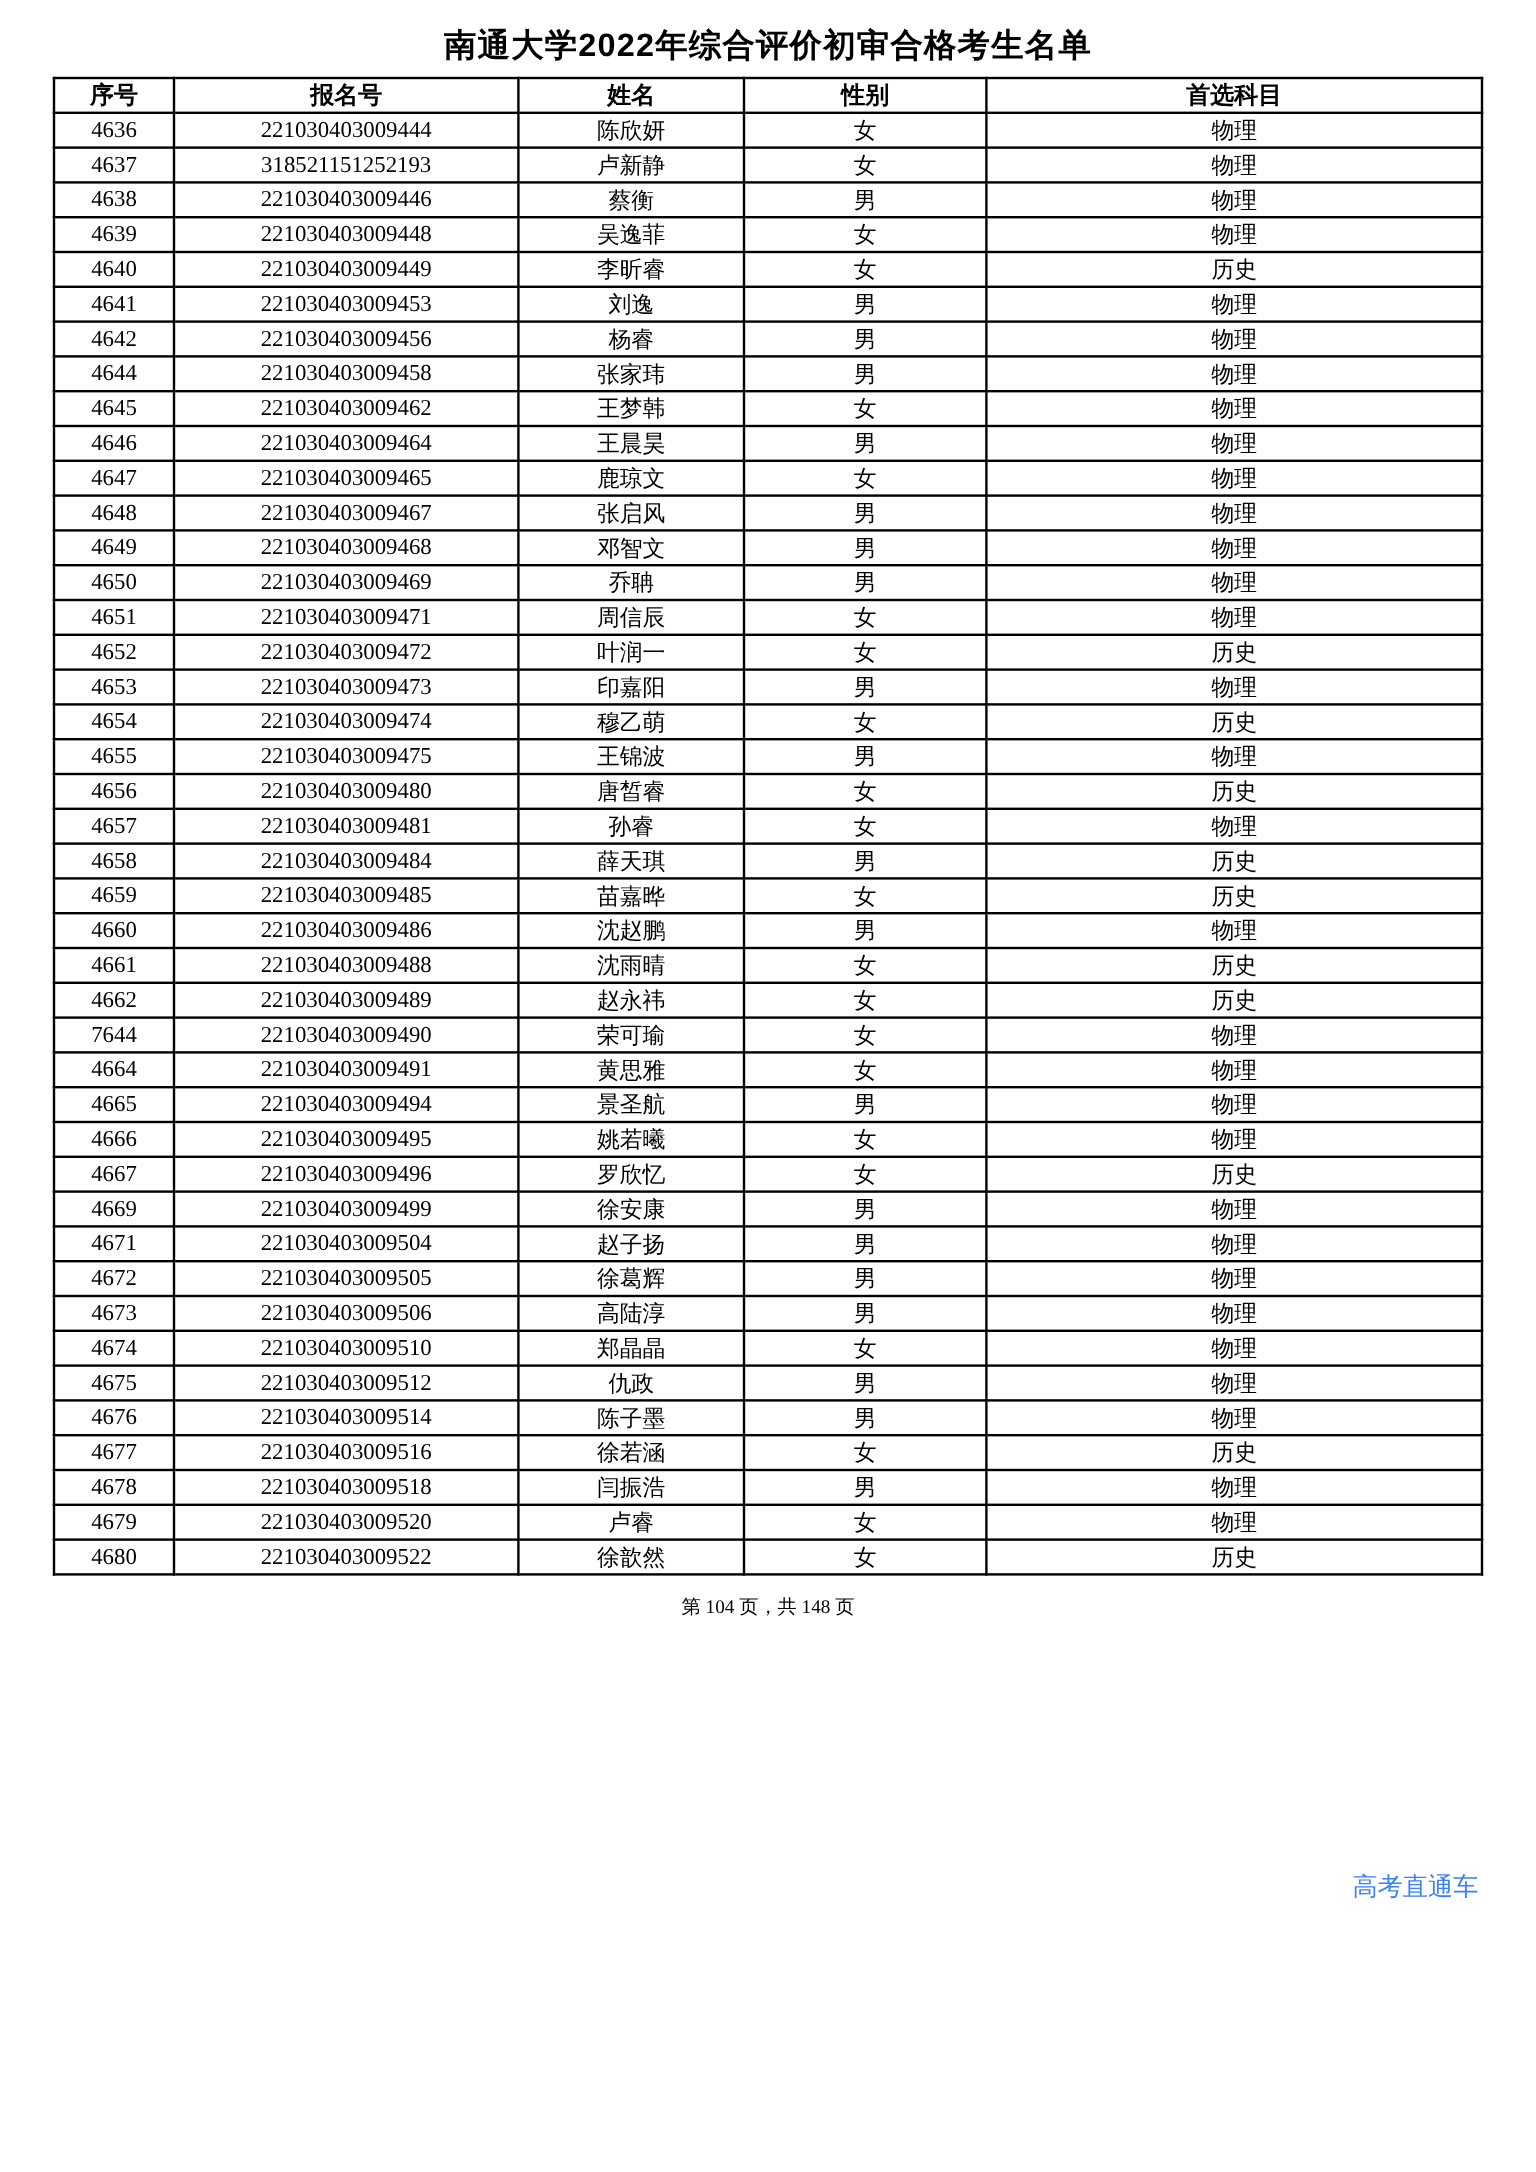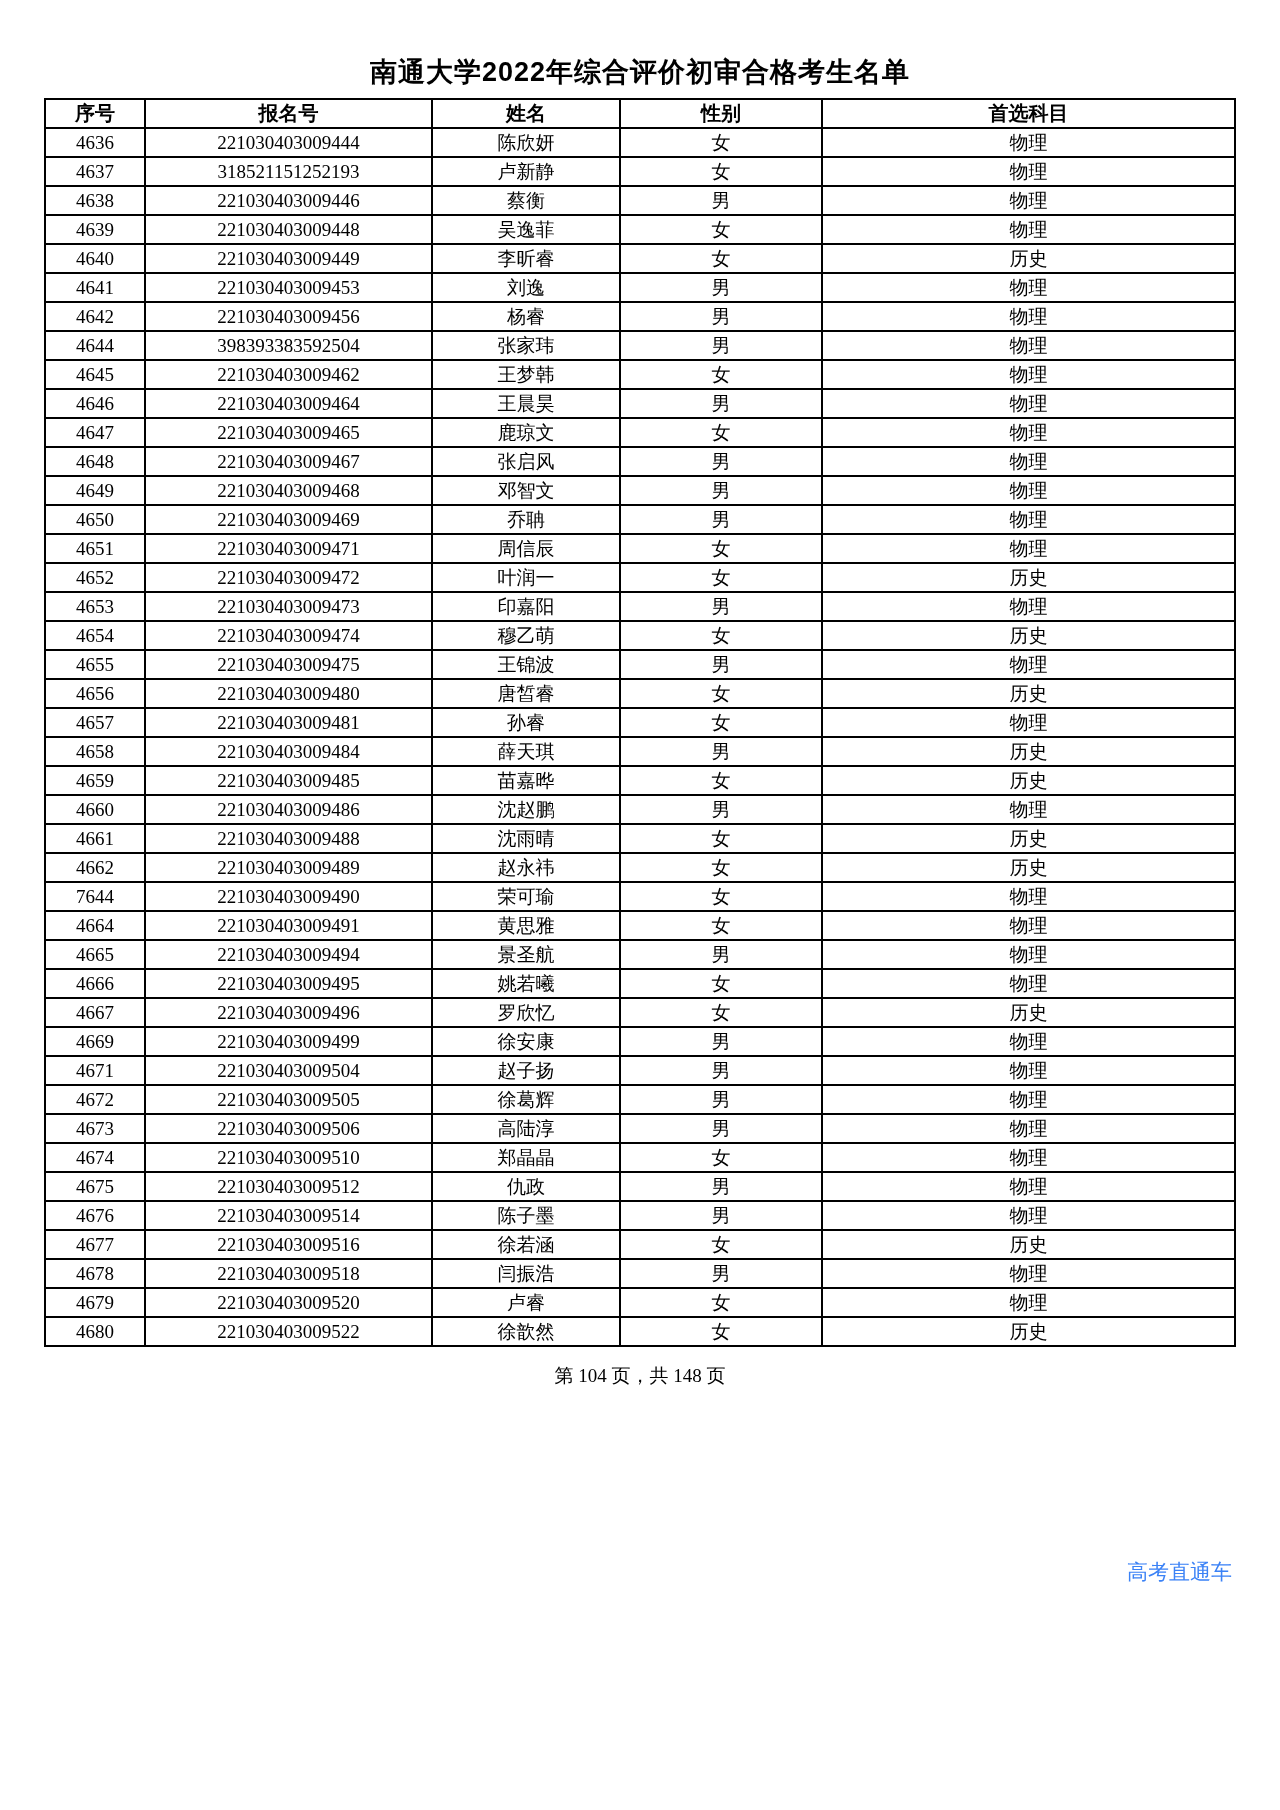--- a/index.html
+++ b/index.html
@@ -6,27 +6,26 @@
   html, body { background: #ffffff; }
   body {
     width: 1280px;
     height: 1810px;
     position: relative;
     font-family: "Liberation Serif", serif;
     color: #000000;
     overflow: hidden;
   }
   .doc-title {
-    padding-top: 8px;
+    padding-top: 20px;
     text-align: center;
     font-family: "Liberation Sans", sans-serif;
     font-weight: bold;
     font-size: 27px;
     letter-spacing: 1px;
-    margin-top: 46px;
   }
   table.roster {
     border-collapse: collapse;
     table-layout: fixed;
     width: 1190px;
     margin: 8px auto 16px auto;
   }
   table.roster col.c0 { width: 100px; }
   table.roster col.c1 { width: 287px; }
   table.roster col.c2 { width: 188px; }
@@ -43,21 +42,21 @@
   table.roster th {
     font-family: "Liberation Sans", sans-serif;
     font-weight: bold;
     font-size: 20px;
   }
   table.roster td {
     font-size: 19px;
   }
   .doc-footer {
     text-align: center;
-    font-size: 19px;
+    font-size: 16px;
     margin-top: 12px;
     font-family: "Liberation Serif", serif;
   }
   .watermark {
     position: absolute;
     right: 48px;
     top: 1558px;
     font-size: 21px;
     color: #3b82f6;
     font-family: "Liberation Sans", sans-serif;
@@ -130,21 +129,21 @@
       </tr>
       <tr>
         <td>4642</td>
         <td>221030403009456</td>
         <td>杨睿</td>
         <td>男</td>
         <td>物理</td>
       </tr>
       <tr>
         <td>4644</td>
-        <td>398393383592504</td>
+        <td>221030403009458</td>
         <td>张家玮</td>
         <td>男</td>
         <td>物理</td>
       </tr>
       <tr>
         <td>4645</td>
         <td>221030403009462</td>
         <td>王梦韩</td>
         <td>女</td>
         <td>物理</td>

